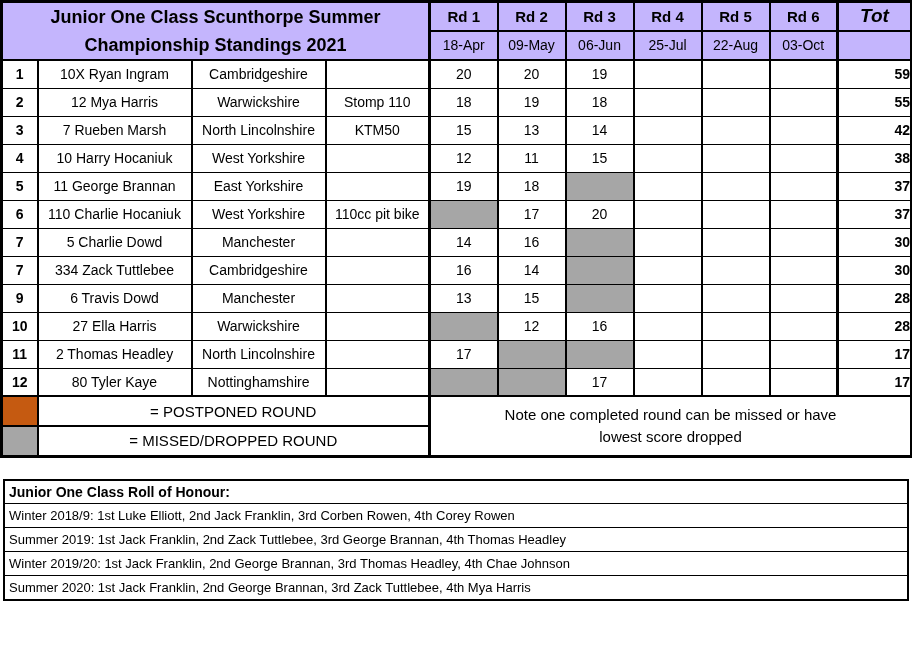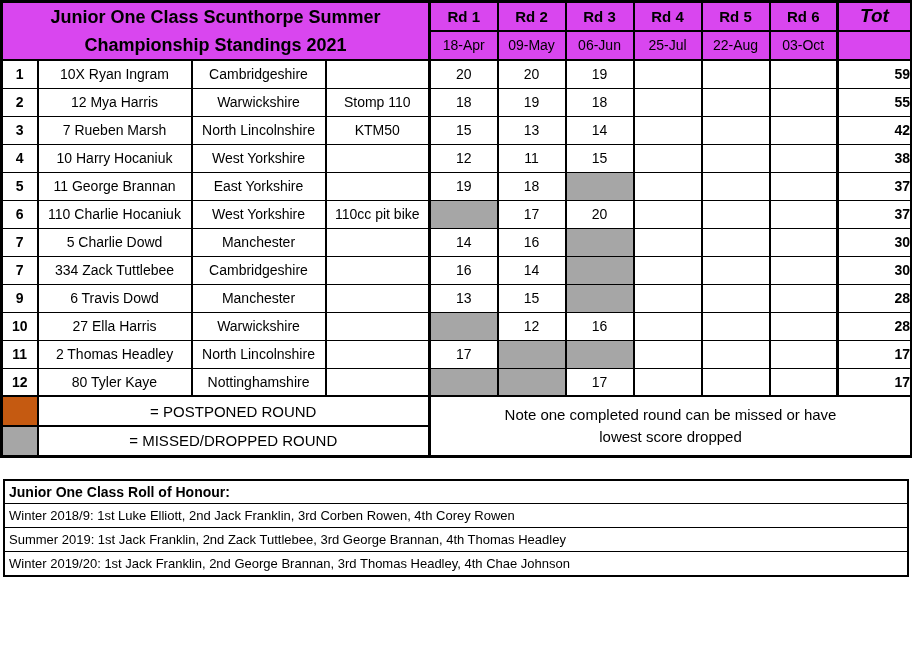--- a/index.html
+++ b/index.html
@@ -14,21 +14,21 @@
 
   
   .main { width: 912px; border: 3px solid #000; }
   .main th, .main td {
     border: 2px solid #000;
     text-align: center;
     vertical-align: middle;
     overflow: hidden;
     white-space: nowrap;
   }
-  .green { background: #d946ef; }
+  .green { background: #c4b5fd; }
   .title-cell { font-size: 18px; font-weight: bold; }
   .title-cell div { line-height: 28px; }
   .rd-label { font-size: 15px; font-weight: bold; height: 29px; }
   .tot-label { font-size: 19px; font-weight: bold; font-style: italic; }
   .date-row td { font-size: 14px; font-weight: normal; height: 29px; }
 
   .data-rows td {
     height: 28px;
     font-size: 14px;
     border-top: 1px solid #000;
@@ -285,14 +285,17 @@
     </tr>
       <tr>
         <td>Winter 2018/9: 1st Luke Elliott, 2nd Jack Franklin, 3rd Corben Rowen, 4th Corey Rowen</td>
       </tr>
       <tr>
         <td>Summer 2019: 1st Jack Franklin, 2nd Zack Tuttlebee, 3rd George Brannan, 4th Thomas Headley</td>
       </tr>
       <tr>
         <td>Winter 2019/20: 1st Jack Franklin, 2nd George Brannan, 3rd Thomas Headley, 4th Chae Johnson</td>
       </tr>
+      <tr>
+        <td>Summer 2020: 1st Jack Franklin, 2nd George Brannan, 3rd Zack Tuttlebee, 4th Mya Harris</td>
+      </tr>
     </tbody>
 </table>
 
 </body></html>

